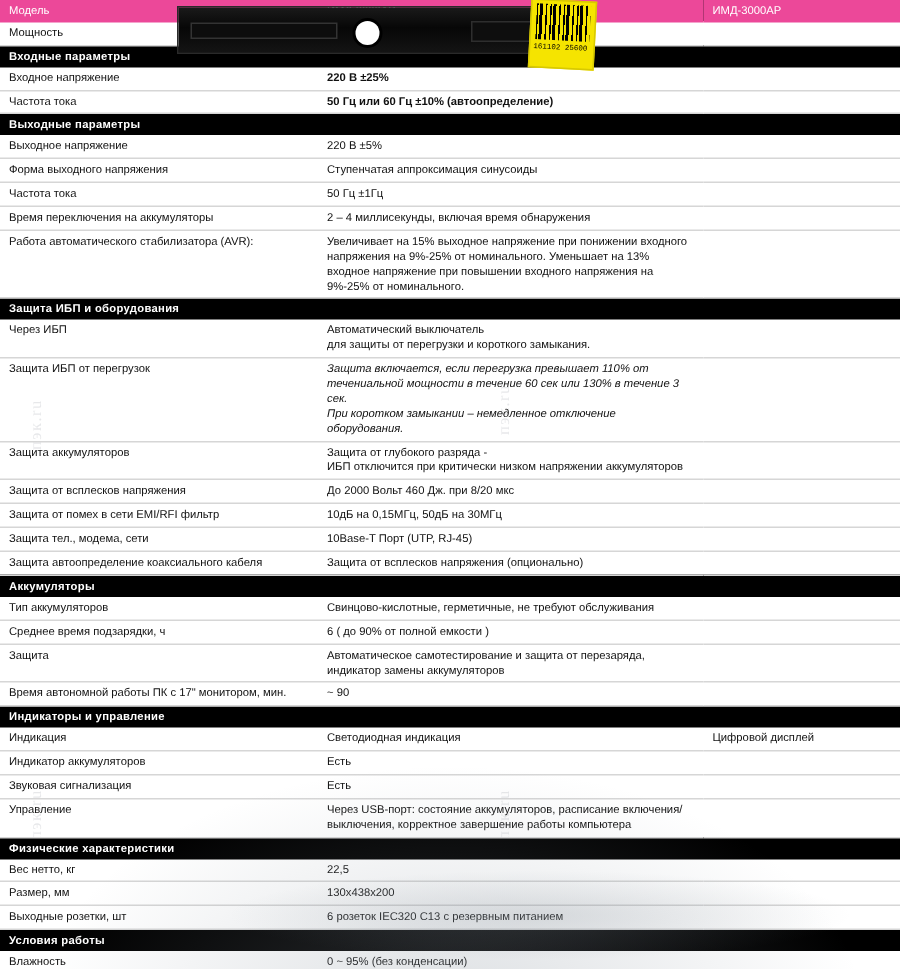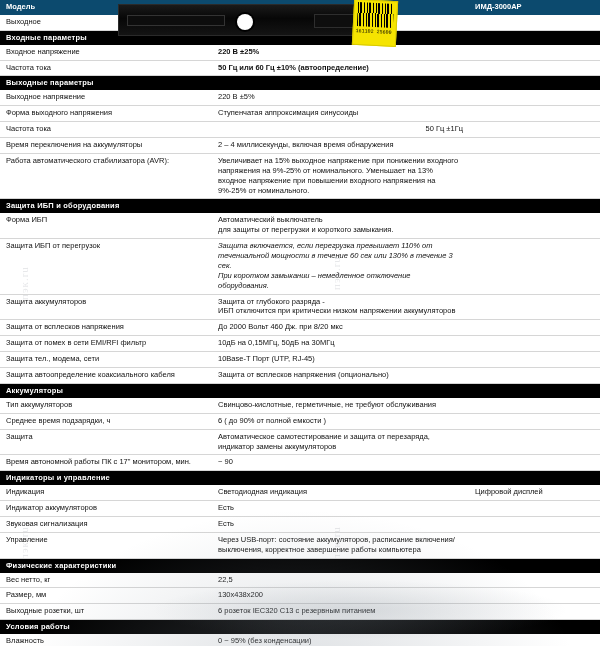--- a/index.html
+++ b/index.html
@@ -49,21 +49,21 @@
   }
   tr.sec td{
     background:#000;color:#fff;
     font-weight:bold;
     padding:2px 6px;
     border-bottom:0;
     font-size:7.5px;
     letter-spacing:.2px;
   }
   tr.hdr td{
-    background:#0c4a6e;color:#fff;font-weight:bold;
+    background:#ec4899;color:#fff;font-weight:normal;
     border-bottom:0;
   }
   .c1{width:200px;}
   .c2{width:245px;}
   .c3{width:155px;}
   .val{font-weight:bold;}
   .valn{font-weight:normal;}
   
   .photo{
     position:absolute;left:118px;top:0;width:320px;height:40px;
@@ -138,21 +138,21 @@
   <div class="wm" style="left:330px;top:560px;">пэк.ru</div>
 
   <table>
     <tbody id="tbody">
         <tr class="hdr">
           <td class="c1">Модель</td>
           <td class="c2">ИМД-3000АР</td>
           <td class="c3">ИМД-3000АР</td>
         </tr>
         <tr>
-          <td class="c1">Выходное</td>
+          <td class="c1">Мощность</td>
           <td class="c2 val" style="white-space: pre-line;">3000 ВА / 1800 Вт</td>
           <td class="c3"></td>
         </tr>
         <tr class="sec">
           <td colspan="3">Входные параметры</td>
         </tr>
         <tr>
           <td class="c1">Входное напряжение</td>
           <td class="c2 val" style="white-space: pre-line;">220 В ±25%</td>
           <td class="c3"></td>
@@ -170,38 +170,38 @@
           <td class="c2 valn" style="white-space: pre-line;">220 В ±5%</td>
           <td class="c3"></td>
         </tr>
         <tr>
           <td class="c1">Форма выходного напряжения</td>
           <td class="c2 valn" style="white-space: pre-line;">Ступенчатая аппроксимация синусоиды</td>
           <td class="c3"></td>
         </tr>
         <tr>
           <td class="c1">Частота тока</td>
-          <td class="c2 valn" style="white-space: pre-line; text-align: right;">50 Гц ±1Гц</td>
+          <td class="c2 valn" style="white-space: pre-line;">50 Гц ±1Гц</td>
           <td class="c3"></td>
         </tr>
         <tr>
           <td class="c1">Время переключения на аккумуляторы</td>
           <td class="c2 valn" style="white-space: pre-line;">2 – 4 миллисекунды, включая время обнаружения</td>
           <td class="c3"></td>
         </tr>
         <tr>
           <td class="c1">Работа автоматического стабилизатора (AVR):</td>
           <td class="c2 valn" style="white-space: pre-line; margin-left: 40px;">Увеличивает на 15% выходное напряжение при понижении входного напряжения на 9%-25% от номинального. Уменьшает на 13% входное напряжение при повышении входного напряжения на 9%-25% от номинального.</td>
           <td class="c3"></td>
         </tr>
         <tr class="sec">
           <td colspan="3">Защита ИБП и оборудования</td>
         </tr>
         <tr>
-          <td class="c1">Форма ИБП</td>
+          <td class="c1">Через ИБП</td>
           <td class="c2 valn" style="white-space: pre-line; margin-left: 24px;">Автоматический выключатель
 для защиты от перегрузки и короткого замыкания.</td>
           <td class="c3"></td>
         </tr>
         <tr>
           <td class="c1">Защита ИБП от перегрузок</td>
           <td class="c2 valn" style="white-space: pre-line; font-style: italic;">Защита включается, если перегрузка превышает 110% от течениальной мощности в течение 60 сек или 130% в течение 3 сек.
 При коротком замыкании – немедленное отключение оборудования.</td>
           <td class="c3"></td>
         </tr>

